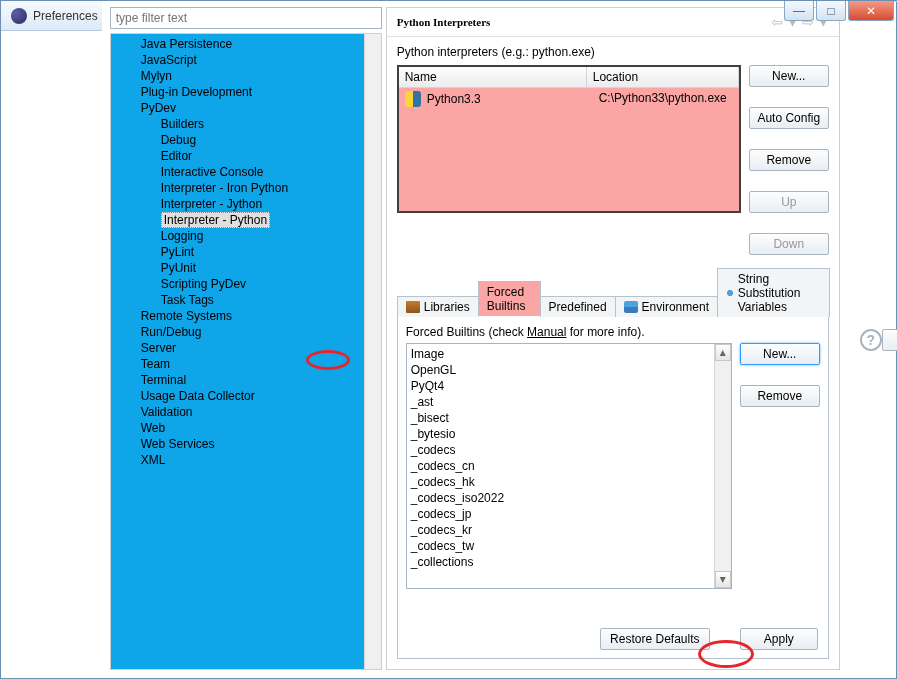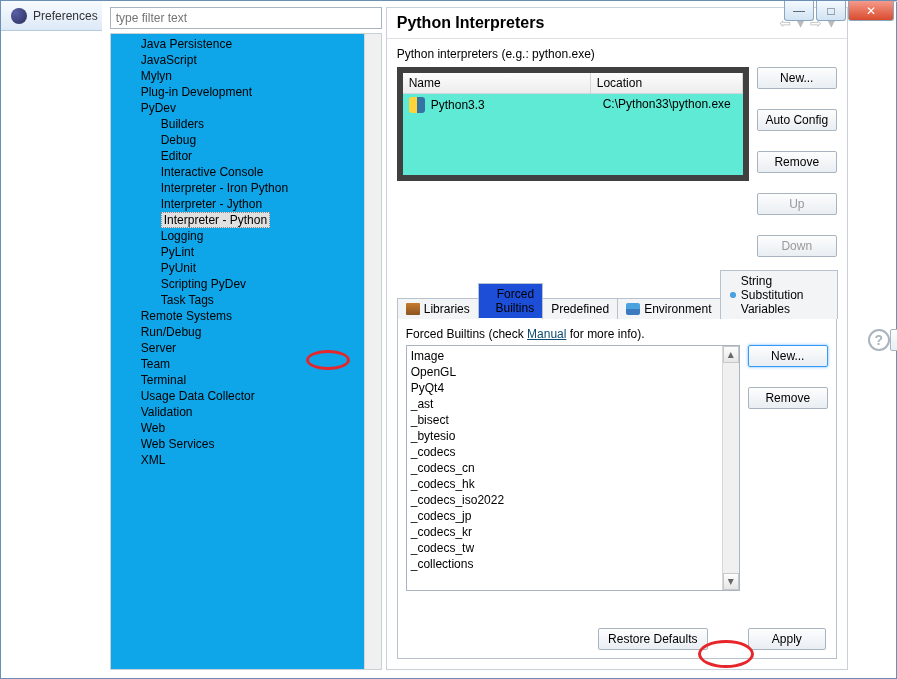--- a/index.html
+++ b/index.html
@@ -16,55 +16,55 @@
 .filter { border: 1px solid #a8b4c0; padding: 3px 5px; color: #888; margin-bottom: 4px; background:#fff;}
 .tree-wrap { flex: 1; border: 1px solid #c8d0d8; background: #0ea5e9; position: relative; overflow: hidden; }
 .tree { padding: 2px 0; overflow-y:auto; height:100%;}
 .tree-item { padding: 1px 0 1px 8px; white-space: nowrap; }
 .tree-item.d1 { padding-left: 30px; }
 .tree-item.d2 { padding-left: 50px; }
 .tree-item.sel span.lbl { background: #e0e0e0; border: 1px dotted #888; padding: 0 2px; }
 .tree-scroll { position: absolute; right: 0; top: 0; width: 17px; height: 100%; background: #f0f0f0; border-left:1px solid #d6d6d6;}
 .right-pane { flex: 1; display: flex; flex-direction: column; border:1px solid #c8d0d8; background:#fff; padding:0;}
 .right-header { padding: 6px 10px 6px 10px; display:flex; align-items:center; border-bottom:1px solid #e0e0e0;}
-.right-header h1 { font-size: 16px; font-weight: bold; margin: 0; flex:1;}
+.right-header h1 { font-size: 11px; font-weight: bold; margin: 0; flex:1;font-family:Liberation Serif, serif;}
 .nav-arrows { display:flex; gap:2px;}
 .nav-arrows span { color:#bbb; font-size:14px; padding:0 2px;}
 .right-body { padding: 6px 10px 10px 10px; flex:1; display:flex; flex-direction:column;}
 .subtitle { padding: 2px 0 6px 0; }
 .interp-row { display:flex; gap:8px; }
-.interp-table-wrap { flex:1; border:6px solid #404040; height:114px; background:#5eead4;}
+.interp-table-wrap { flex:1; border:2px solid #404040; height:148px; background:#fca5a5;}
 .interp-header { display:flex; background:linear-gradient(#fdfdfd,#ececec); border-bottom:1px solid #d0d6dc;}
 .interp-header div { padding:3px 6px; border-right:1px solid #d0d6dc;}
 .col-name { width:188px;}
 .col-loc { flex:1;}
 .interp-row-data { display:flex; padding:3px 6px;}
 .interp-row-data .py-icon { width:16px; height:16px; background: conic-gradient(#3673a5 0 50%, #ffd43b 50% 100%); border-radius:3px; margin-right:6px;}
 .side-btns { width:80px; display:flex; flex-direction:column; gap:20px;}
 .btn { border:1px solid #a8b4c0; background:linear-gradient(#fdfdfd,#e9eef3); padding:3px 4px; text-align:center; border-radius:2px;}
 .btn.disabled { color:#999;}
 .btn.highlight { border:1px solid #3399ff; box-shadow:0 0 3px #66b3ff;}
 .tabs { display:flex; margin-top:12px; border-bottom:1px solid #b8c2cc; align-items:flex-end;}
 .tab { padding:3px 8px; border:1px solid #b8c2cc; border-bottom:none; margin-right:-1px; background:#f2f4f6; display:flex; align-items:center; gap:4px; position:relative; top:1px;}
-.tab.active { background:#1d4ed8; border-bottom:1px solid #fff;text-align:right;}
+.tab.active { background:#fca5a5; border-bottom:1px solid #fff;}
 .tab-icon { width:14px; height:12px;}
 .tab-icon.lib { background:linear-gradient(#c97a2e,#8a5520); border-radius:1px;}
 .tab-icon.env { background:linear-gradient(180deg,#4aa3df 50%,#3b7abf 50%); border-radius:2px;}
 .tab-icon.str { background:radial-gradient(circle,#4aa3df 40%,transparent 42%);}
 .forced-panel { border:1px solid #b8c2cc; border-top:none; padding:8px; flex:1; display:flex; flex-direction:column;}
 .forced-label { margin-bottom:4px;}
-.forced-label a { color:#0c4a6e; text-decoration:underline;}
+.forced-label a { color:#000000; text-decoration:underline;}
 .forced-row { display:flex; gap:8px; flex:1;}
 .forced-list-wrap { flex:1; border:1px solid #a8b4c0; background:#fff; position:relative; height:246px; overflow:hidden;}
 .forced-list { padding:2px 4px; line-height:16px;}
 .forced-list div { white-space:nowrap;}
 .forced-scroll { position:absolute; right:0; top:0; width:17px; height:100%; background:#f0f0f0; border-left:1px solid #d6d6d6;}
 .forced-scroll .arrow { height:17px; background:linear-gradient(#fdfdfd,#e6e6e6); border:1px solid #c8c8c8; text-align:center; line-height:15px; color:#666;}
 .forced-scroll .arrow.down { position:absolute; bottom:0; width:100%;}
-.bottom-btns { display:flex; justify-content:flex-end; gap:24px; padding:8px 2px 0 0;}
+.bottom-btns { display:flex; justify-content:flex-end; gap:14px; padding:8px 2px 0 0;}
 .footer { border-top:1px solid #c8d0d8; padding:8px 12px; display:flex; align-items:center;}
 .help-icon { width:22px; height:22px; border:2px solid #aab4be; border-radius:50%; color:#aab4be; display:flex; align-items:center; justify-content:center; font-size:14px; font-weight:bold;}
 .footer-spacer { flex:1;}
 .footer .btn { width:78px;}
 .annot { position:absolute; border:3px solid #e6262a; border-radius:50%; pointer-events:none;}
 .annot.a1 { left:305px; top:349px; width:44px; height:20px;}
 .annot.a2 { left:697px; top:639px; width:56px; height:28px;}
 </style>
 </head>
 <body>

